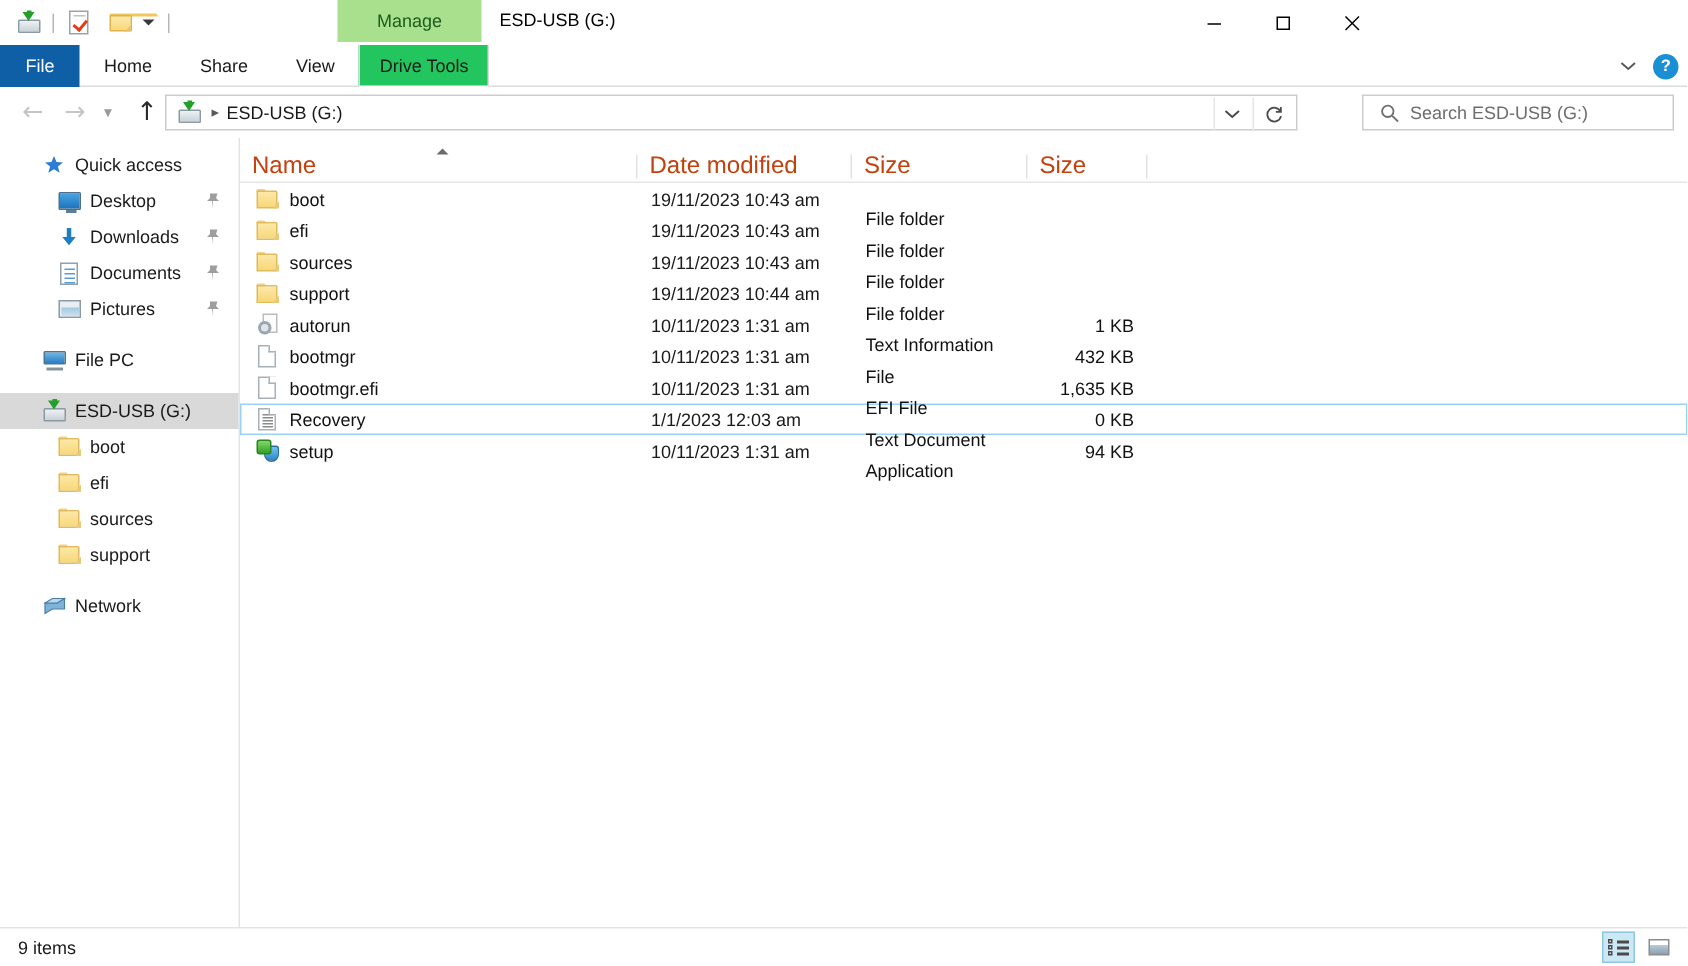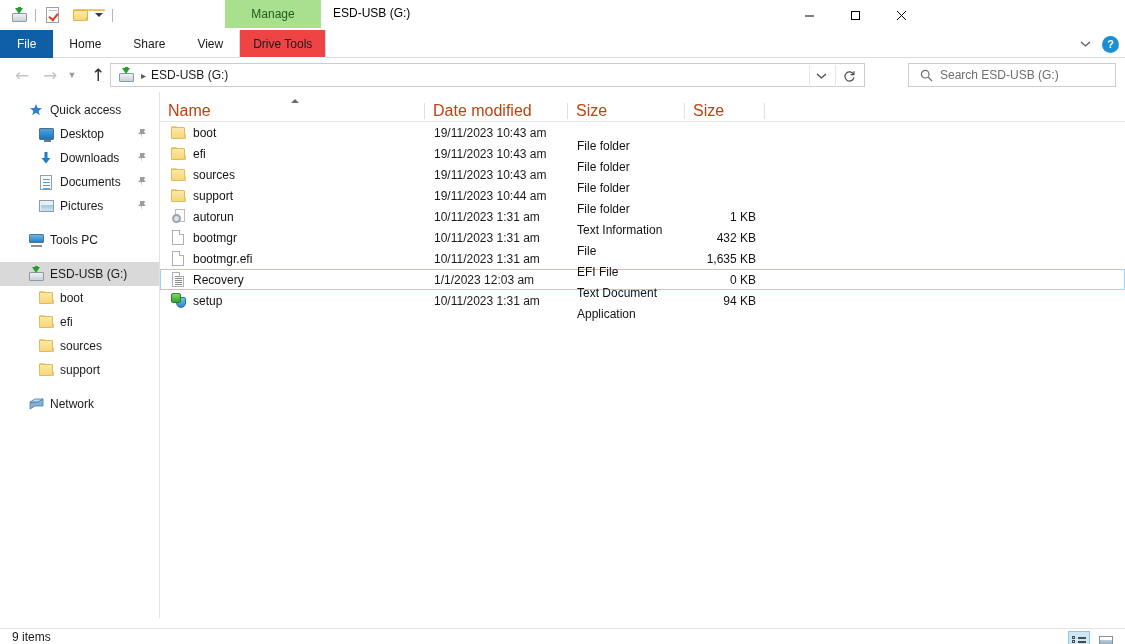--- a/index.html
+++ b/index.html
@@ -100,21 +100,21 @@
   }
   .tabs { display:flex; height:28px; align-items:stretch; }
   .tab {
     display:flex;align-items:center;justify-content:center;
     padding:0 16px; font-size:12px; color:#1a1a1a; height:28px;
     white-space:nowrap;
   }
   .tab.file { background:#0f5fa6; color:#fff; padding:0 17px; }
   .tab.ctx {
     border-left:1px solid #d9d9d9; border-right:1px solid #d9d9d9;
-    border-bottom:1px solid #fff; background:#ef4444; position:relative;
+    border-bottom:1px solid #fff; background:#22c55e; position:relative;
     padding:0 13px;
     align-items:center;
   }
   .ribbon-right{ position:absolute; right:6px; top:0; height:28px; display:flex; align-items:center; gap:6px;}
   .ribbon-chev{width:22px;height:22px;display:flex;align-items:center;justify-content:center;}
   .help-btn{
     width:17px;height:17px;border-radius:50%;
     background:#1b8fd4; color:#fff; font-size:11px;
     display:flex;align-items:center;justify-content:center;
     font-weight:bold;
@@ -275,21 +275,21 @@
     background:linear-gradient(#6fc3ef,#2f86c8);
     border-radius:2px 2px 5px 5px;border:1px solid #2b6e9e;
   }
   .setupic .grn{
     position:absolute;left:0;top:0;width:10px;height:10px;
     background:linear-gradient(#7fd964,#35a02a);border-radius:2px;border:1px solid #2b8424;
   }
 
   
   .statusbar{
-    position:absolute;bottom:0;left:0;width:1125px;height:16px;
+    position:absolute;bottom:0;left:0;width:1125px;height:26px;
     border-top:1px solid #e3e3e3;background:#fff;
     display:flex;align-items:center;
   }
   .status-text{font-size:12px;color:#1a1a1a;margin-left:12px;}
   .viewbtns{position:absolute;right:8px;top:2px;display:flex;gap:5px;}
   .vbtn{
     width:22px;height:21px;display:flex;align-items:center;justify-content:center;
     border:1px solid transparent;
   }
   .vbtn.active{ background:#cce8f4;border:1px solid #8ec7df; }
@@ -504,21 +504,21 @@
 
       <div class="nav-gap"></div>
 
       <div class="nav-item">
         <span class="ico">
           <span class="i-pc">
               <span class="scr"></span>
               <span class="base"></span>
             </span>
         </span>
-        <span class="lbl">Tools PC</span>
+        <span class="lbl">File PC</span>
       </div>
 
       <div class="nav-gap"></div>
 
       <div class="nav-item selected">
         <span class="ico">
           <span class="drv" style="position:relative;">
               <span class="drv-body"></span>
               <span class="drv-stem"></span>
               <span class="drv-arrow"></span>

